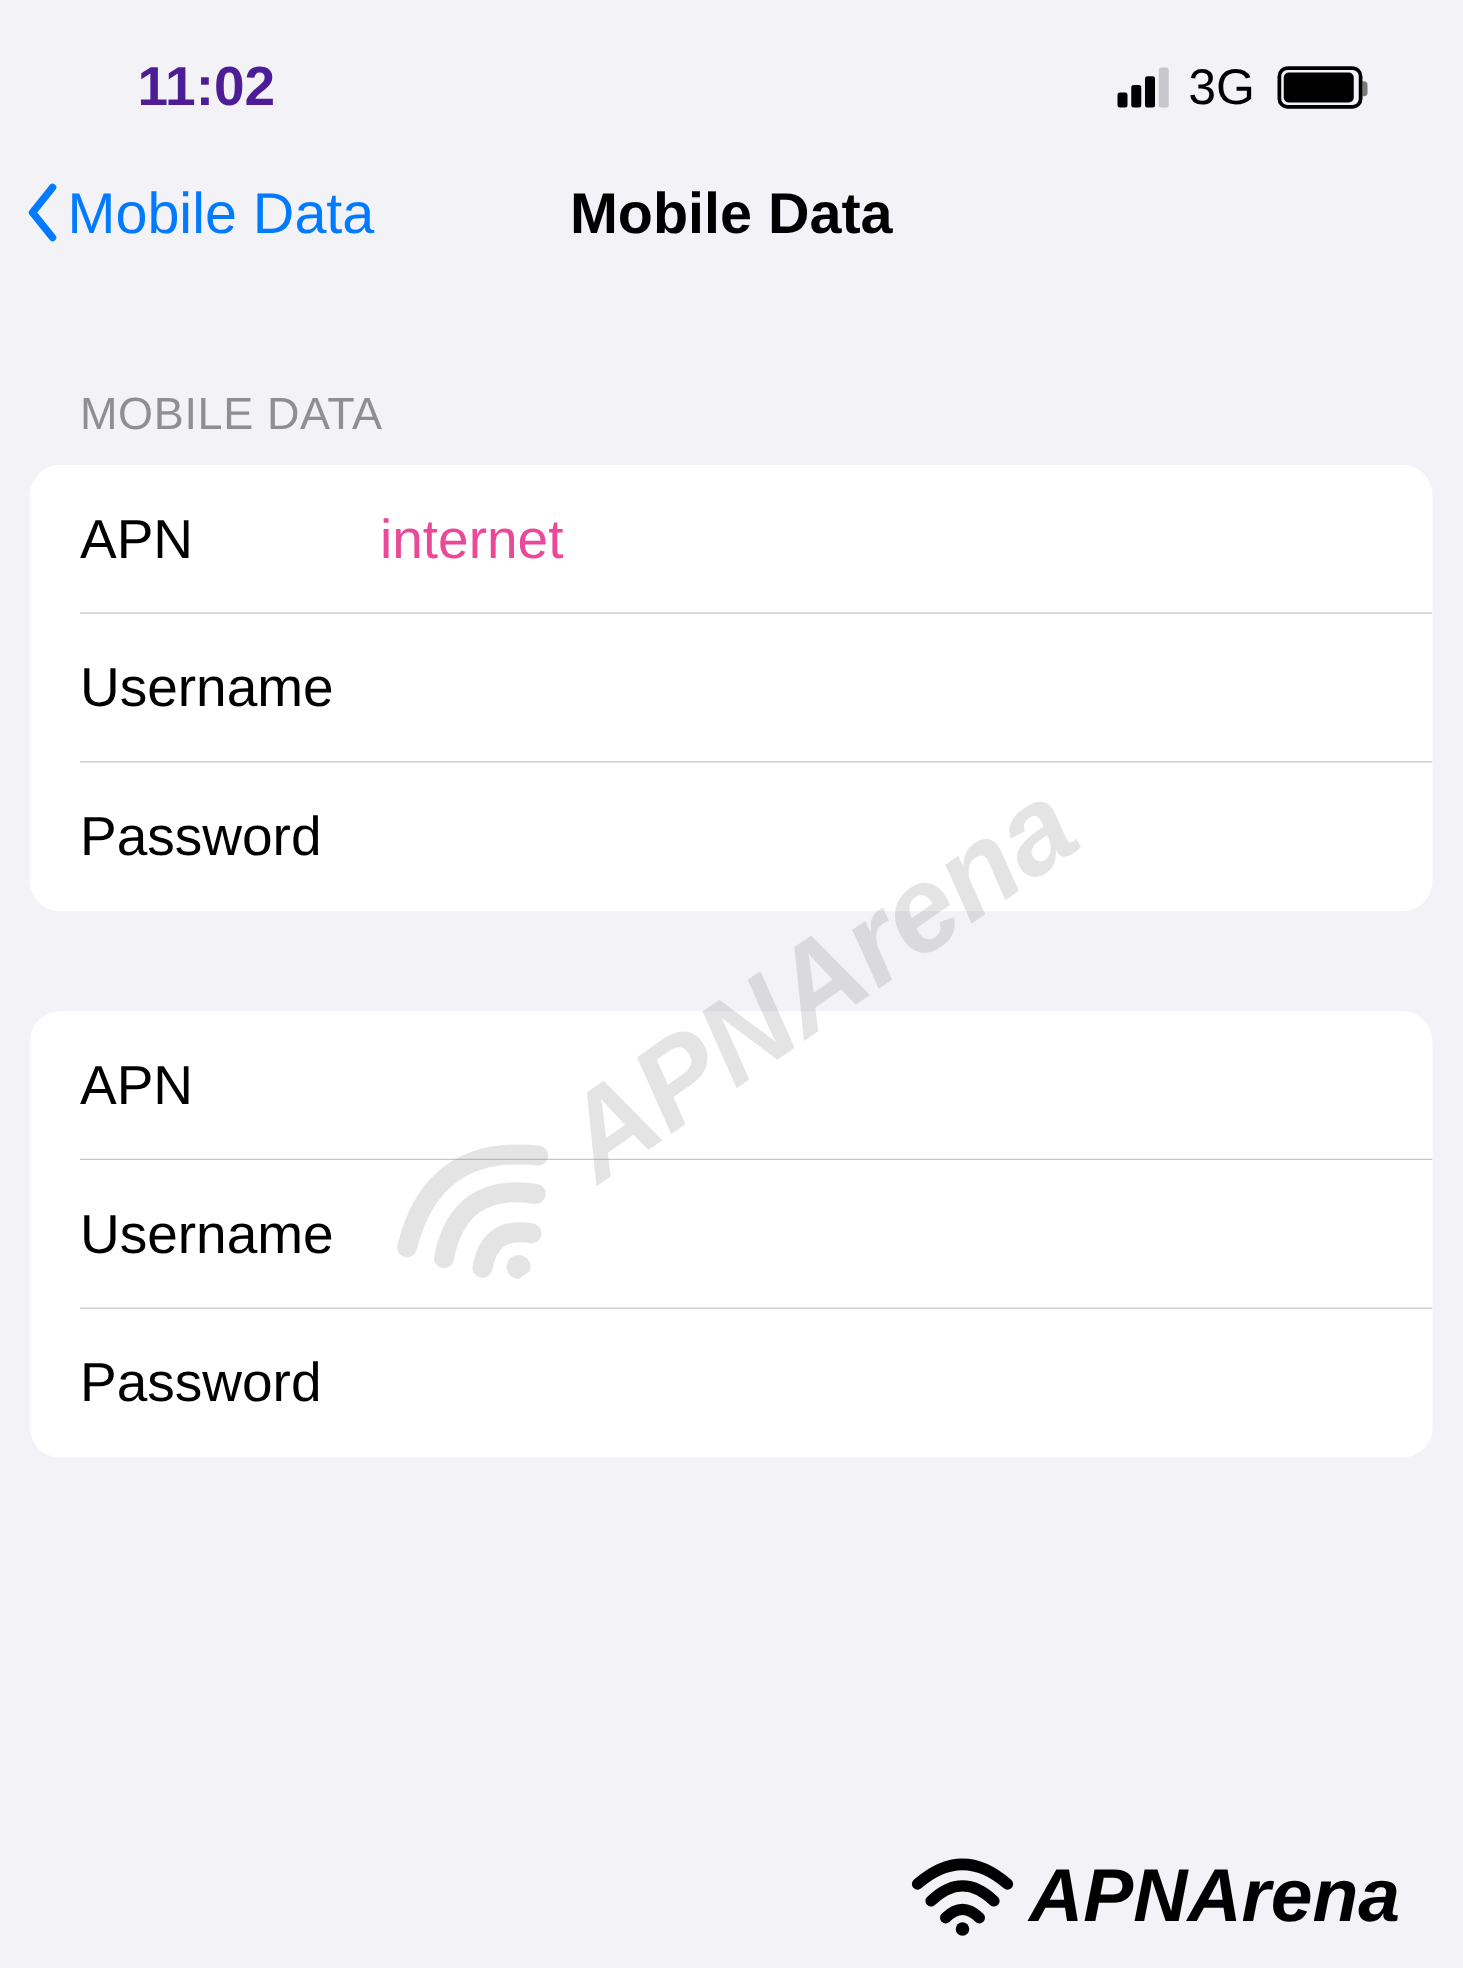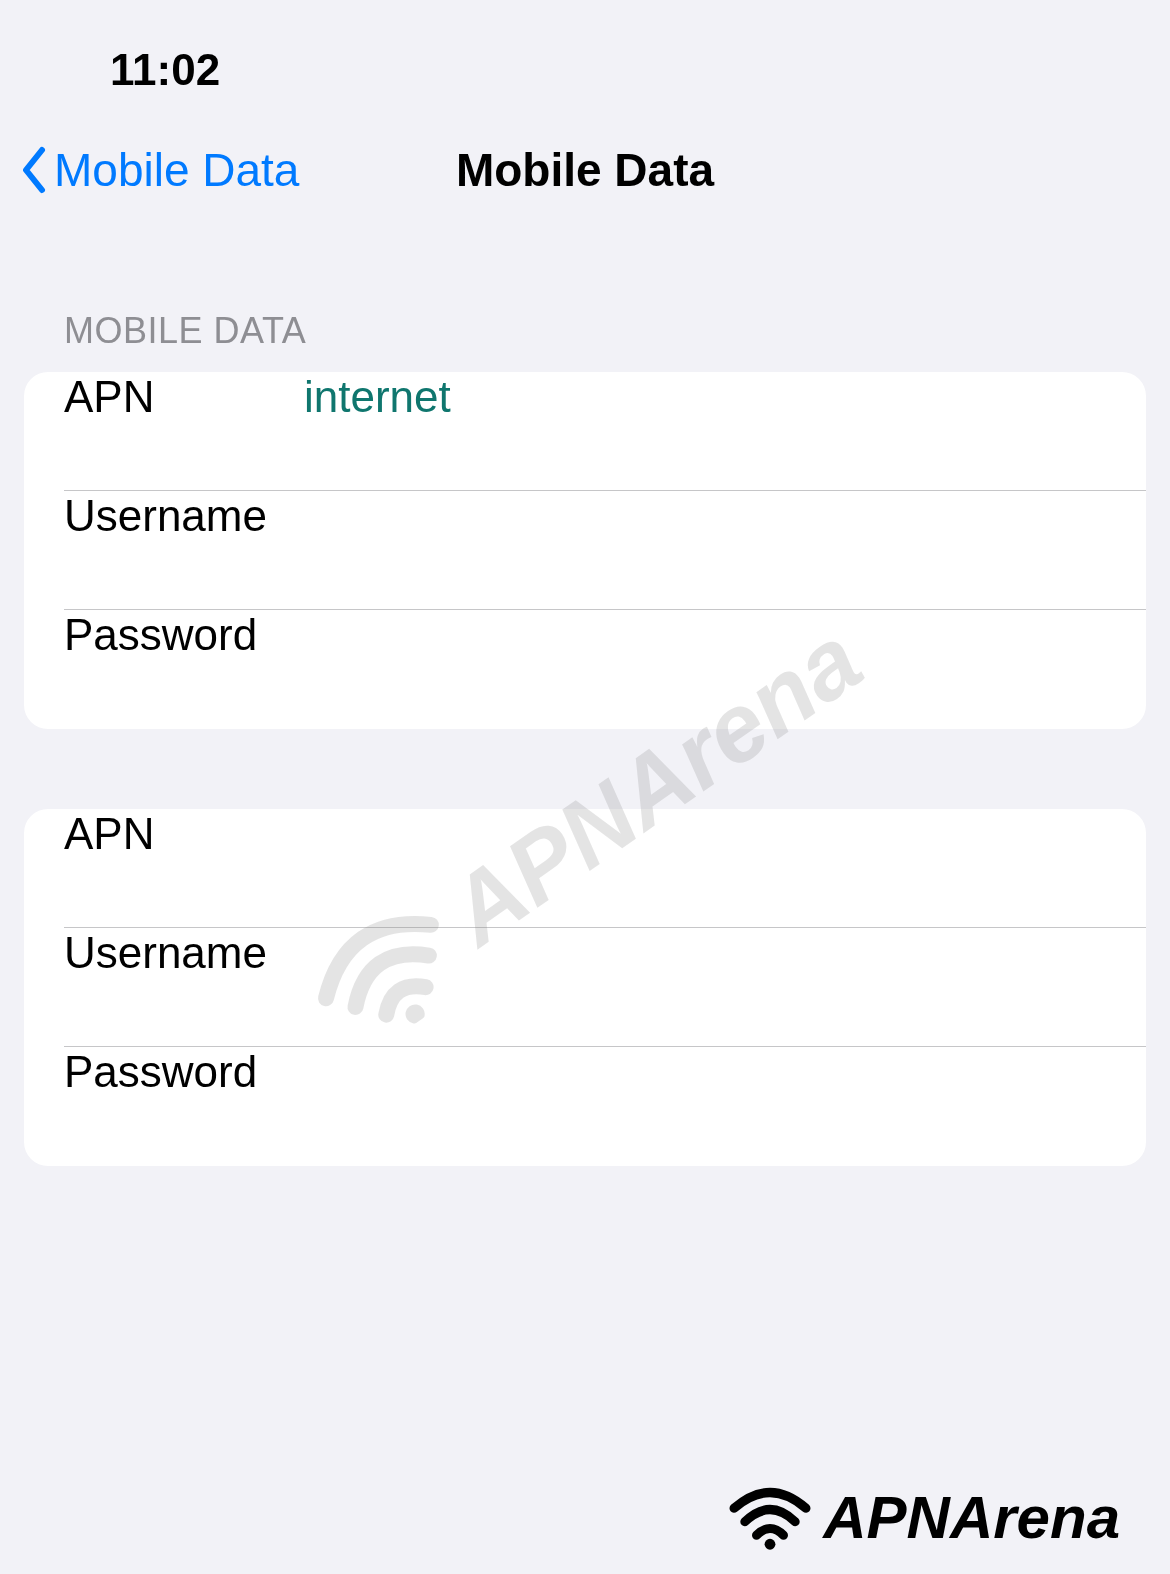--- a/index.html
+++ b/index.html
@@ -21,21 +21,21 @@
     .status-bar {
       display: flex;
       justify-content: space-between;
       align-items: center;
       padding: 40px 80px 20px 110px;
       height: 120px;
     }
     .status-time {
       font-size: 44px;
       font-weight: 600;
-      color: #000000;
+      color: #4c1d95;
     }
     .status-right {
       display: flex;
       align-items: center;
       gap: 12px;
     }
     .signal-bars {
       display: flex;
       align-items: flex-end;
       gap: 3px;
@@ -141,21 +141,21 @@
       padding: 0 40px 20px 40px;
       letter-spacing: 0.5px;
     }
     .section-group {
       background: #fff;
       border-radius: 24px;
       overflow: hidden;
     }
     .row {
       display: flex;
-      align-items: flex-start;
+      align-items: center;
       padding: 0 40px;
       height: 119px;
       position: relative;
     }
     .row:not(:last-child)::after {
       content: "";
       position: absolute;
       left: 40px;
       right: 0;
       bottom: 0;
@@ -165,21 +165,21 @@
     .row-label {
       font-size: 44px;
       font-weight: 400;
       color: #000;
       width: 240px;
       flex-shrink: 0;
     }
     .row-input {
       font-size: 44px;
       font-weight: 400;
-      color: #0f766e;
+      color: #ec4899;
       border: none;
       outline: none;
       background: transparent;
       flex: 1;
       padding: 0;
       font-family: inherit;
     }
     
     
     .watermark-center {
@@ -222,20 +222,32 @@
       font-weight: 700;
       color: #000;
       font-style: italic;
     }
   </style>
 </head>
 <body>
 
 <div class="status-bar">
   <div class="status-time">11:02</div>
+  <div class="status-right">
+    <div class="signal-bars">
+      <div class="signal-bar"></div>
+      <div class="signal-bar"></div>
+      <div class="signal-bar"></div>
+      <div class="signal-bar"></div>
+    </div>
+    <div class="network-label">3G</div>
+    <div class="battery">
+      <div class="battery-fill"></div>
+    </div>
+  </div>
 </div>
 
 <div class="nav-bar">
   <div class="back-button">
     <div class="chevron-left">
       <svg viewBox="0 0 28 48" fill="none">
         <path d="M22 4 L6 24 L22 44" stroke="#007aff" stroke-width="6" stroke-linecap="round" stroke-linejoin="round"></path>
       </svg>
     </div>
     <span class="back-label">Mobile Data</span>

